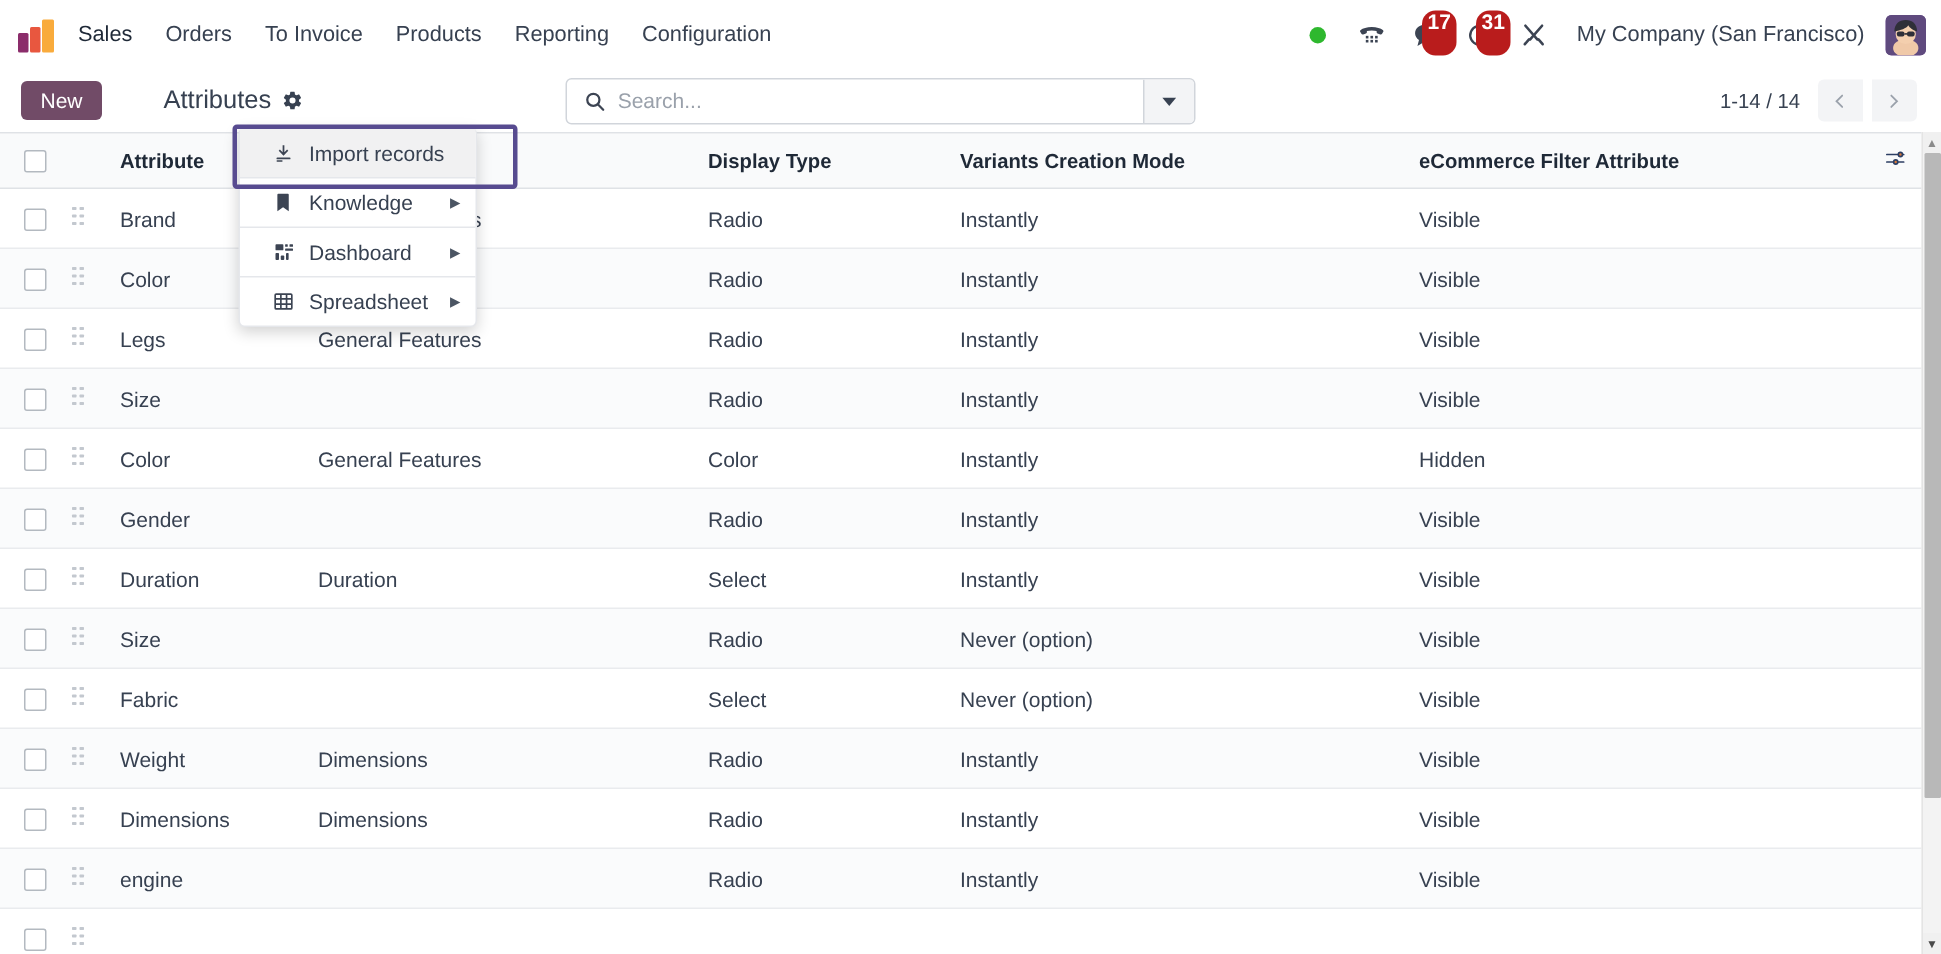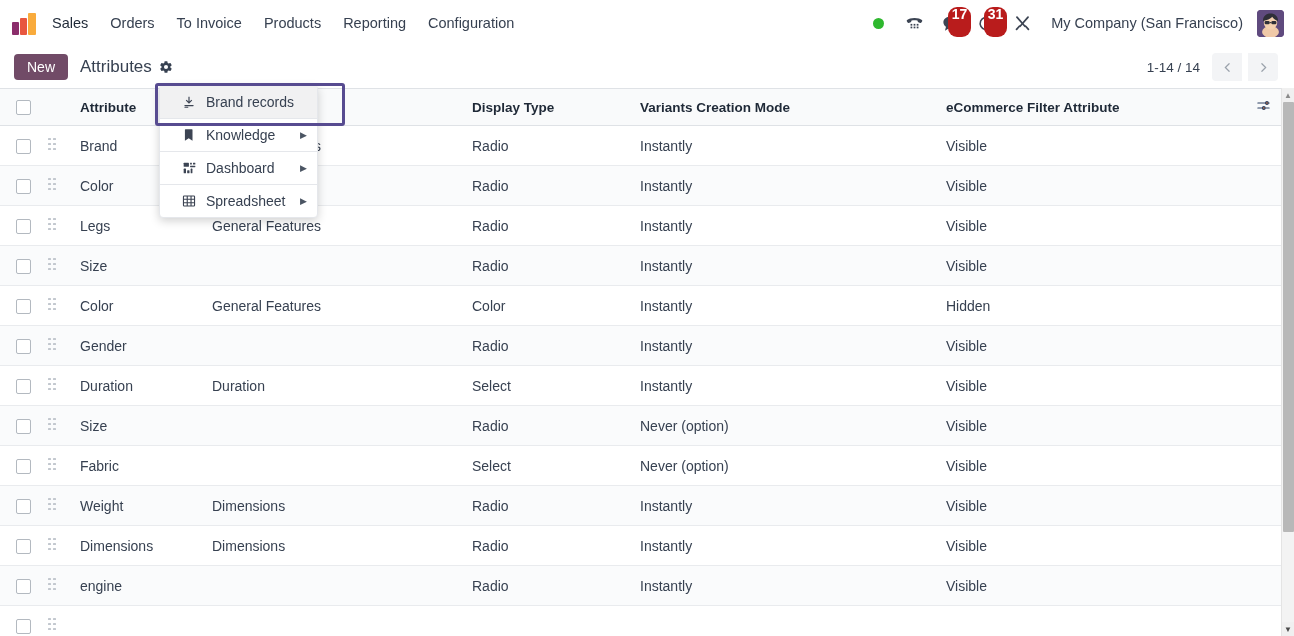--- a/index.html
+++ b/index.html
@@ -66,21 +66,21 @@
     padding: 0 16px 0 14px;
     position: relative;
     z-index: 4;
   }
   .btn-new {
     background: #714b67; color: #fff;
     font-size: 14px; font-weight: 500;
     padding: 5px 13px; border: none; border-radius: 4px;
     cursor: pointer; margin-right: 12px;
   }
-  .page-title { font-size: 17px; color: #374151; font-weight: 400; }
+  .page-title { font-size: 17px; color: #374151; font-weight: 400; margin-left: 29px; }
   .gear-btn {
     margin-left: 7px; color: #374151; cursor: pointer;
     display: inline-flex; align-items: center; font-size: 13px;
   }
 
   .searchview {
     width: 420px;
     margin: 0 auto;
     display: flex; align-items: stretch;
     border: 1px solid #d1d5db; border-radius: 4px;
@@ -292,20 +292,34 @@
 
 <div class="control-panel">
   <button class="btn-new">New</button>
   <span class="page-title">Attributes</span>
   <span class="gear-btn">
     <svg width="14" height="14" viewBox="0 0 24 24" fill="#374151">
       <path d="M19.4 13c.04-.33.06-.66.06-1s-.02-.67-.06-1l2.11-1.65a.5.5 0 0 0 .12-.64l-2-3.46a.5.5 0 0 0-.6-.22l-2.49 1a7.3 7.3 0 0 0-1.73-1l-.38-2.65a.5.5 0 0 0-.49-.42h-4a.5.5 0 0 0-.49.42l-.38 2.65c-.62.25-1.2.59-1.73 1l-2.49-1a.5.5 0 0 0-.6.22l-2 3.46a.5.5 0 0 0 .12.64L4.49 11c-.04.33-.06.66-.06 1s.02.67.06 1l-2.11 1.65a.5.5 0 0 0-.12.64l2 3.46a.5.5 0 0 0 .6.22l2.49-1c.53.41 1.11.75 1.73 1l.38 2.65a.5.5 0 0 0 .49.42h4a.5.5 0 0 0 .49-.42l.38-2.65c.62-.25 1.2-.59 1.73-1l2.49 1a.5.5 0 0 0 .6-.22l2-3.46a.5.5 0 0 0-.12-.64L19.4 13zM12 15.5A3.5 3.5 0 1 1 15.5 12 3.5 3.5 0 0 1 12 15.5z"></path>
     </svg>
   </span>
 
+  <div class="searchview">
+    <span class="search-icon-wrap">
+      <svg width="15" height="15" viewBox="0 0 24 24" fill="none" stroke="#3c4453" stroke-width="2.4" stroke-linecap="round">
+        <circle cx="10.5" cy="10.5" r="6.5"></circle>
+          <path d="M15.5 15.5L21 21"></path>
+      </svg>
+    </span>
+    <input class="search-input" type="text" placeholder="Search..." style="">
+    <span class="search-toggle">
+      <svg width="11" height="11" viewBox="0 0 12 12">
+          <path d="M1 3.5h10L6 9.5z" fill="#374151"></path>
+        </svg>
+    </span>
+  </div>
 
   <div class="pager">
     <span class="pager-count">1-14 / 14</span>
     <button class="pager-btn">
       <svg width="13" height="13" viewBox="0 0 24 24" fill="none" stroke="#9aa1ab" stroke-width="2.2" stroke-linecap="round">
           <path d="M15 5l-7 7 7 7"></path>
         </svg>
     </button>
     <button class="pager-btn">
       <svg width="13" height="13" viewBox="0 0 24 24" fill="none" stroke="#9aa1ab" stroke-width="2.2" stroke-linecap="round">
@@ -485,21 +499,21 @@
 
 <div class="dropdown" id="dropdown-menu">
     <div class="dd-item active">
       <span class="dd-ico">
         <svg width="14" height="14" viewBox="0 0 24 24" fill="#3c4453">
           <path d="M11 3h2v8.2l3.1-3.1 1.4 1.4L12 15l-5.5-5.5 1.4-1.4L11 11.2z"></path>
           <rect x="4" y="17" width="16" height="2.2" rx="1"></rect>
           <rect x="4" y="20.3" width="7" height="1.6" rx=".8"></rect>
         </svg>
       </span>
-      <span class="dd-label">Brand records</span>
+      <span class="dd-label">Import records</span>
     </div>
     <div class="dd-sep"></div>
     <div class="dd-item">
       <span class="dd-ico">
         <svg width="14" height="14" viewBox="0 0 24 24" fill="#3c4453">
           <path d="M6 2h11a1 1 0 0 1 1 1v19l-6.5-4.6L5 22V3a1 1 0 0 1 1-1z"></path>
         </svg>
       </span>
       <span class="dd-label">Knowledge</span>
       <span class="caret-right">▶</span>

